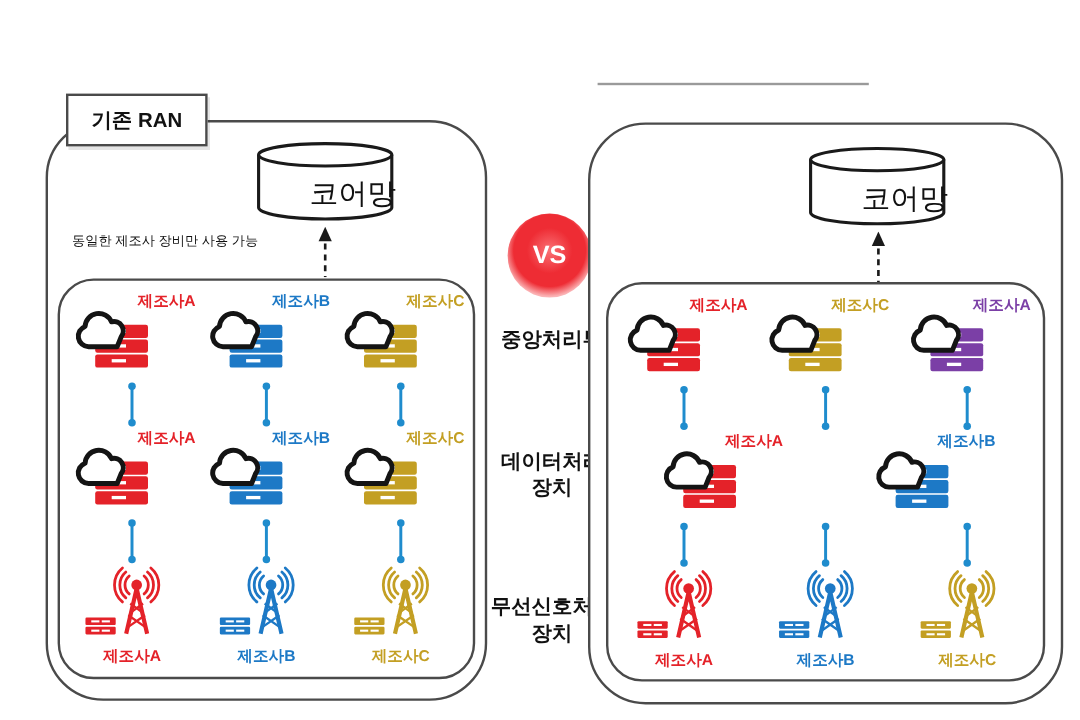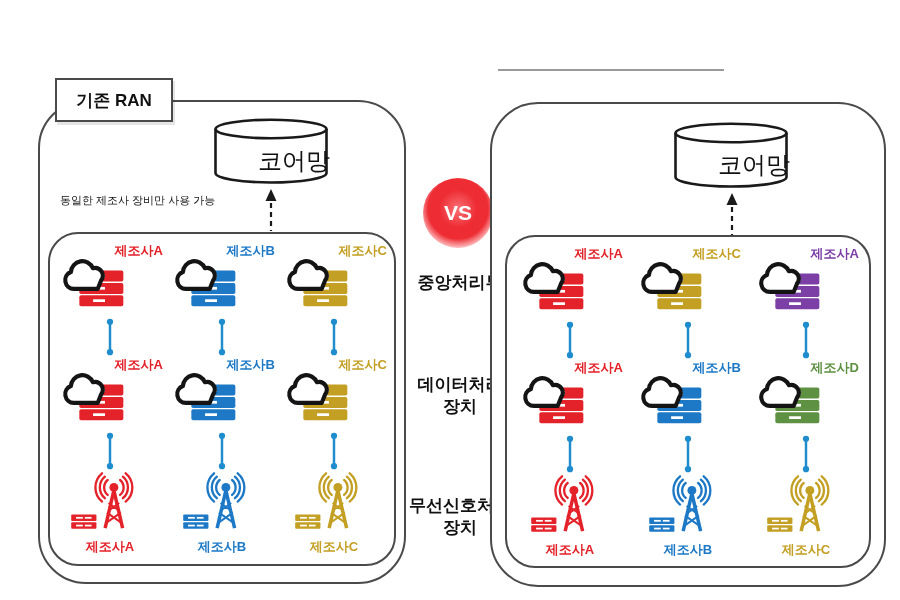--- a/index.html
+++ b/index.html
@@ -340,28 +340,20 @@
           </div>
         </div>
       <div class="cell">
           <div class="unit" style="--c: #1d79c6;">
         <svg class="cs">
               <use href="#sym-cs"></use>
             </svg>
         <span class="unit-label">제조사B</span>
           </div>
         </div>
-      <div class="cell">
-          <div class="unit" style="--c: #5f9143;">
-        <svg class="cs">
-              <use href="#sym-cs"></use>
-            </svg>
-        <span class="unit-label">제조사D</span>
-          </div>
-        </div>
     </div>
     <div class="row linkrow">
       <div class="linkcell">
           <svg>
             <use href="#sym-link"></use>
           </svg>
         </div>
       <div class="linkcell">
           <svg>
             <use href="#sym-link"></use>

